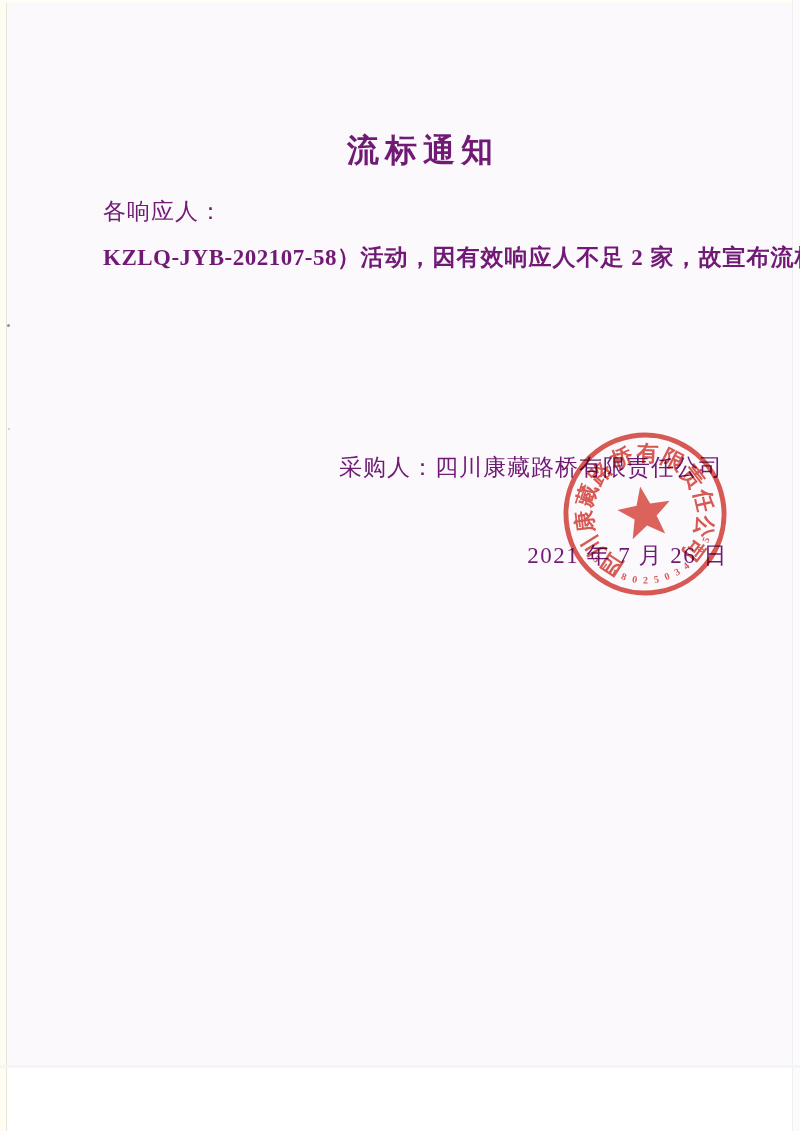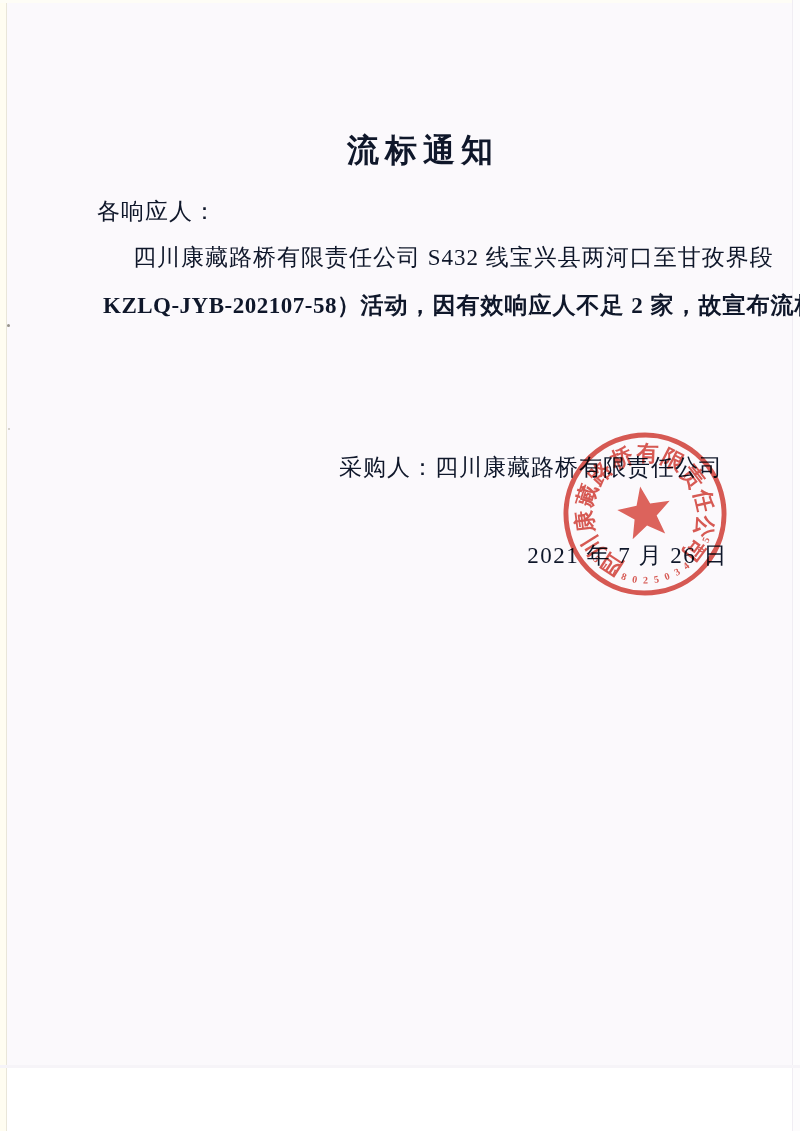--- a/index.html
+++ b/index.html
@@ -2,39 +2,39 @@
 <html><head>
 <meta charset="utf-8">
 <style>
   html,body{margin:0;padding:0;}
   body{
     width:800px;height:1131px;overflow:hidden;
     font-family:"Liberation Serif","DejaVu Serif",serif;
   }
   .page{
     position:relative;width:800px;height:1068px;
-    background:#fbf9fc;color:#0f172a;
+    background:#fbf9fc;color:#701a75;
   }
   
   .edge-left{position:absolute;left:0;top:0;width:6px;height:1131px;
     background:#fffdf1;border-right:1px solid #e9e6d9;}
   .edge-top{position:absolute;left:0;top:0;width:800px;height:3px;background:#fefdf6;}
   .edge-right{position:absolute;right:0;top:0;width:7px;height:1131px;
     background:#fdfcfd;border-left:1px solid #f0edf3;}
   .edge-bottom{position:absolute;left:0;bottom:0;width:800px;height:3px;background:#f6f4f8;}
   .speck{position:absolute;border-radius:50%;}
   .speck1{left:7px;top:324px;width:3px;height:3px;background:#96928b;}
   .speck2{left:8px;top:428px;width:2px;height:2px;background:#c9c5bd;}
 
   .title{
     position:absolute;left:108px;top:108px;width:630px;
     text-align:center;font-size:32px;font-weight:700;letter-spacing:6px;
   }
   .salutation{
-    position:absolute;left:97px;top:196px;font-size:23px;letter-spacing:1px;
+    position:absolute;left:103px;top:196px;font-size:23px;letter-spacing:1px;
   }
   .body-block{
     position:absolute;left:103px;top:234px;width:636px;
     font-size:23px;line-height:48px;letter-spacing:1px;
   }
   .body-line{white-space:nowrap;}
   .indent{padding-left:30px;}
   .b{font-weight:700;}
   .code{font-weight:600;letter-spacing:0.5px;}
 
@@ -66,23 +66,20 @@
   <div class="edge-right"></div>
   <div class="edge-bottom"></div>
   <div class="speck speck1"></div>
   <div class="speck speck2"></div>
 
   <h1 class="title">流标通知</h1>
 
   <div class="salutation">各响应人：</div>
 
   <div class="body-block">
-    <div class="body-line indent">
-      <span>四川康藏路桥有限责任公司 S432 线宝兴县两河口至甘孜界段</span>
-    </div>
     <div class="body-line">
       <span class="code b">KZLQ-JYB-202107-58）</span><span class="b">活动，因有效响应人不足 2 家，故宣布流标。</span>
     </div>
   </div>
 
   <div class="sig-line">
     <span>采购人：</span><span>四川康藏路桥有限责任公司</span>
   </div>
 
   <div class="date-line">2021 年 7 月 26 日</div>

